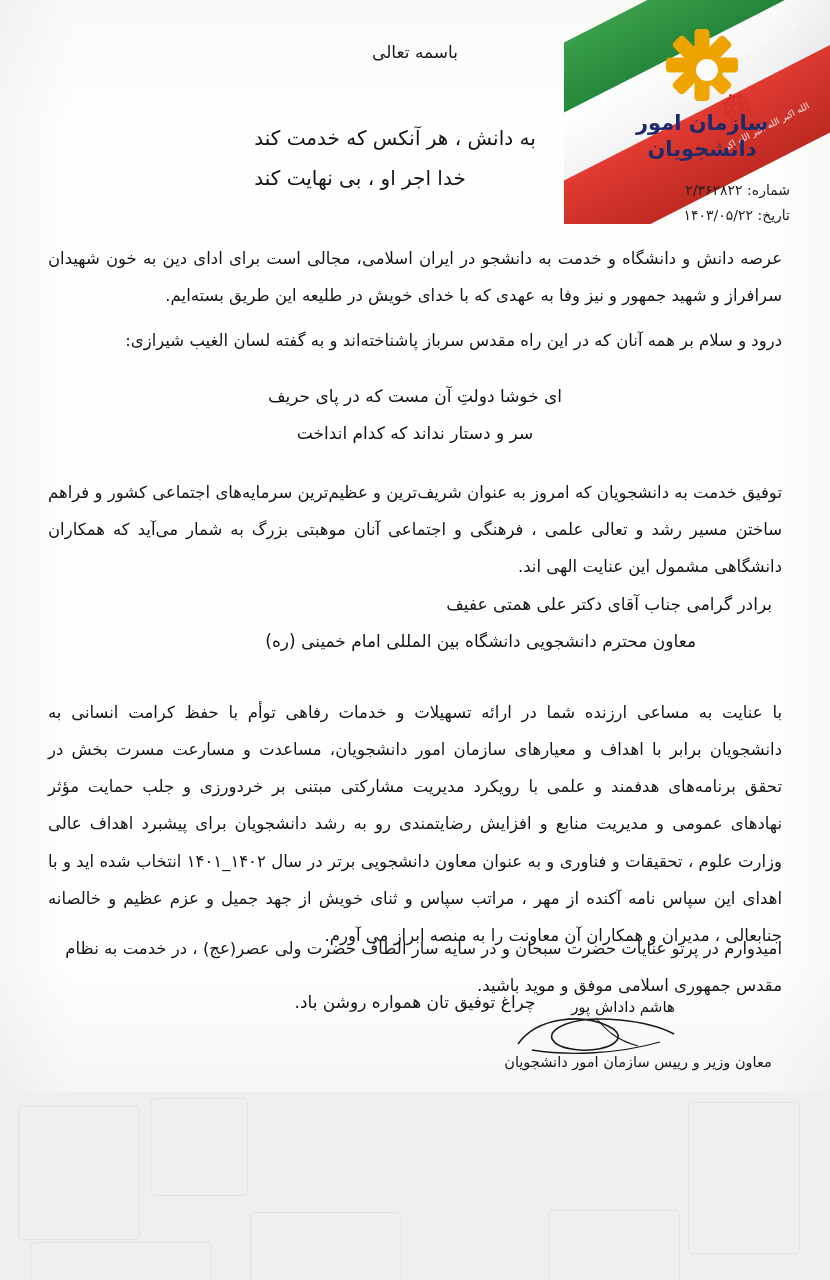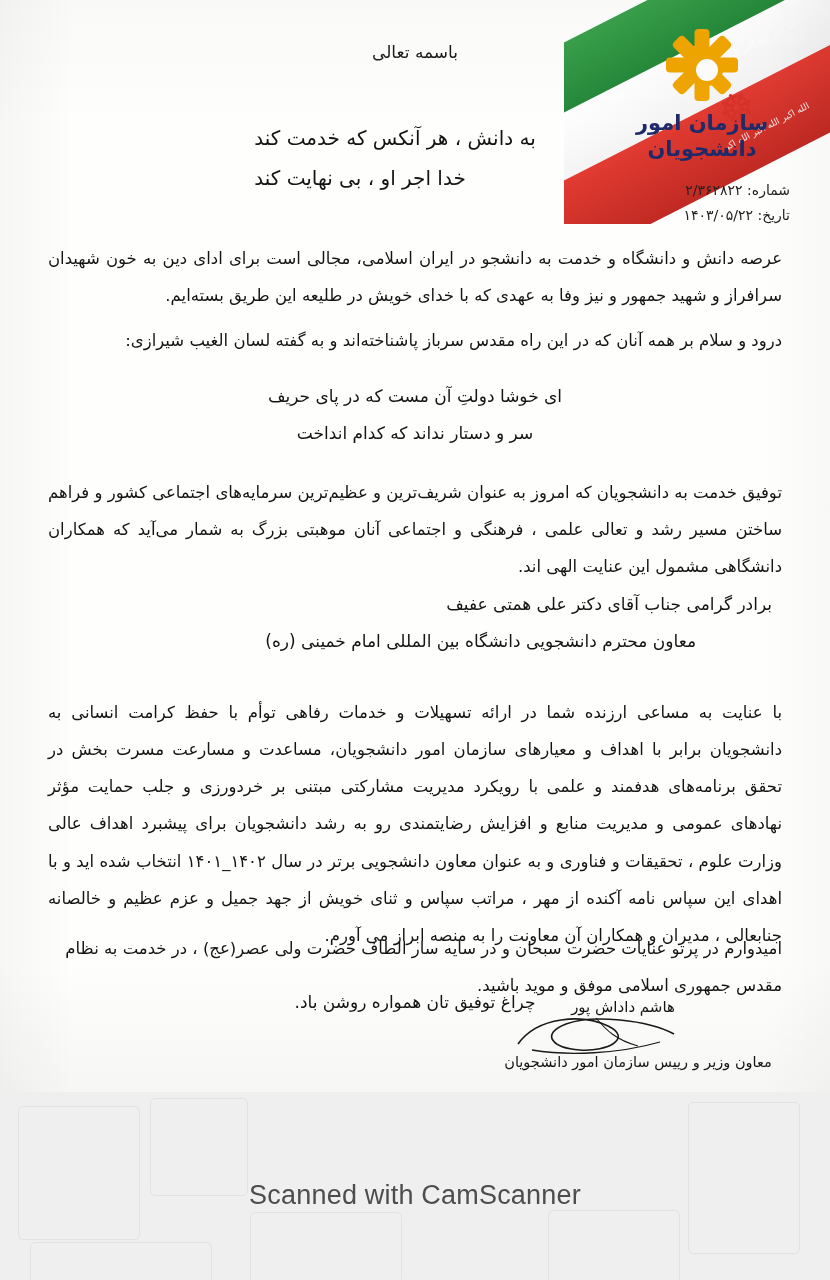--- a/index.html
+++ b/index.html
@@ -357,16 +357,15 @@
     <div class="scan-shade"></div>
   </div>
 
   <div class="footer">
     <div class="ghost g1"></div>
     <div class="ghost g2"></div>
     <div class="ghost g3"></div>
     <div class="ghost g4"></div>
     <div class="ghost g5"></div>
     <div class="ghost g6"></div>
-    <div class="brand">Scanned with CamScanner</div>
   </div>
 
 </div>
 
 </body></html>

